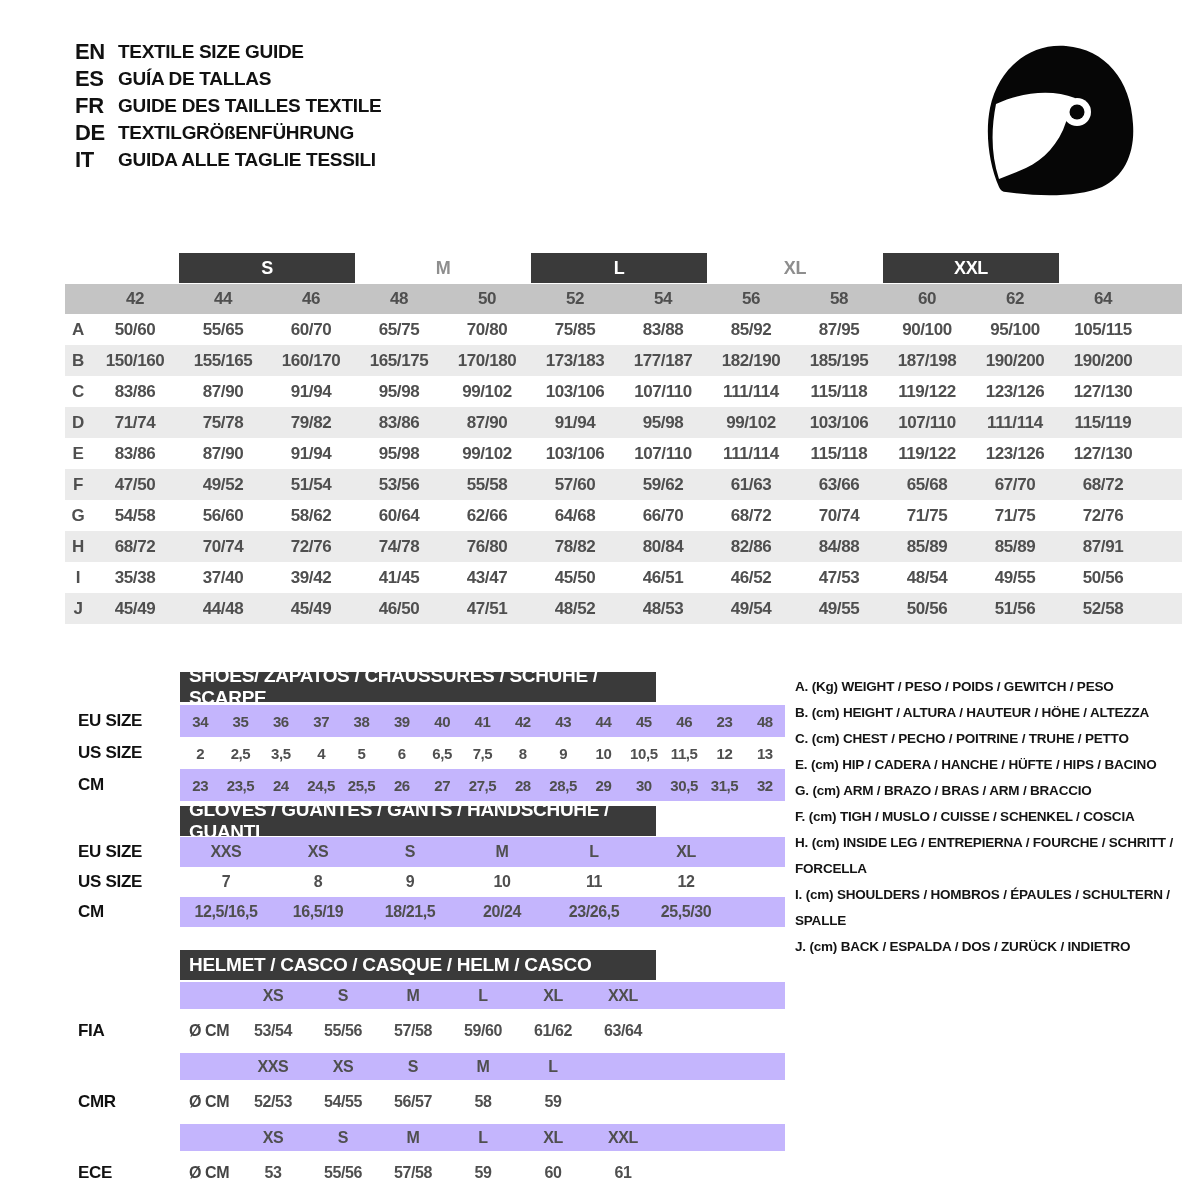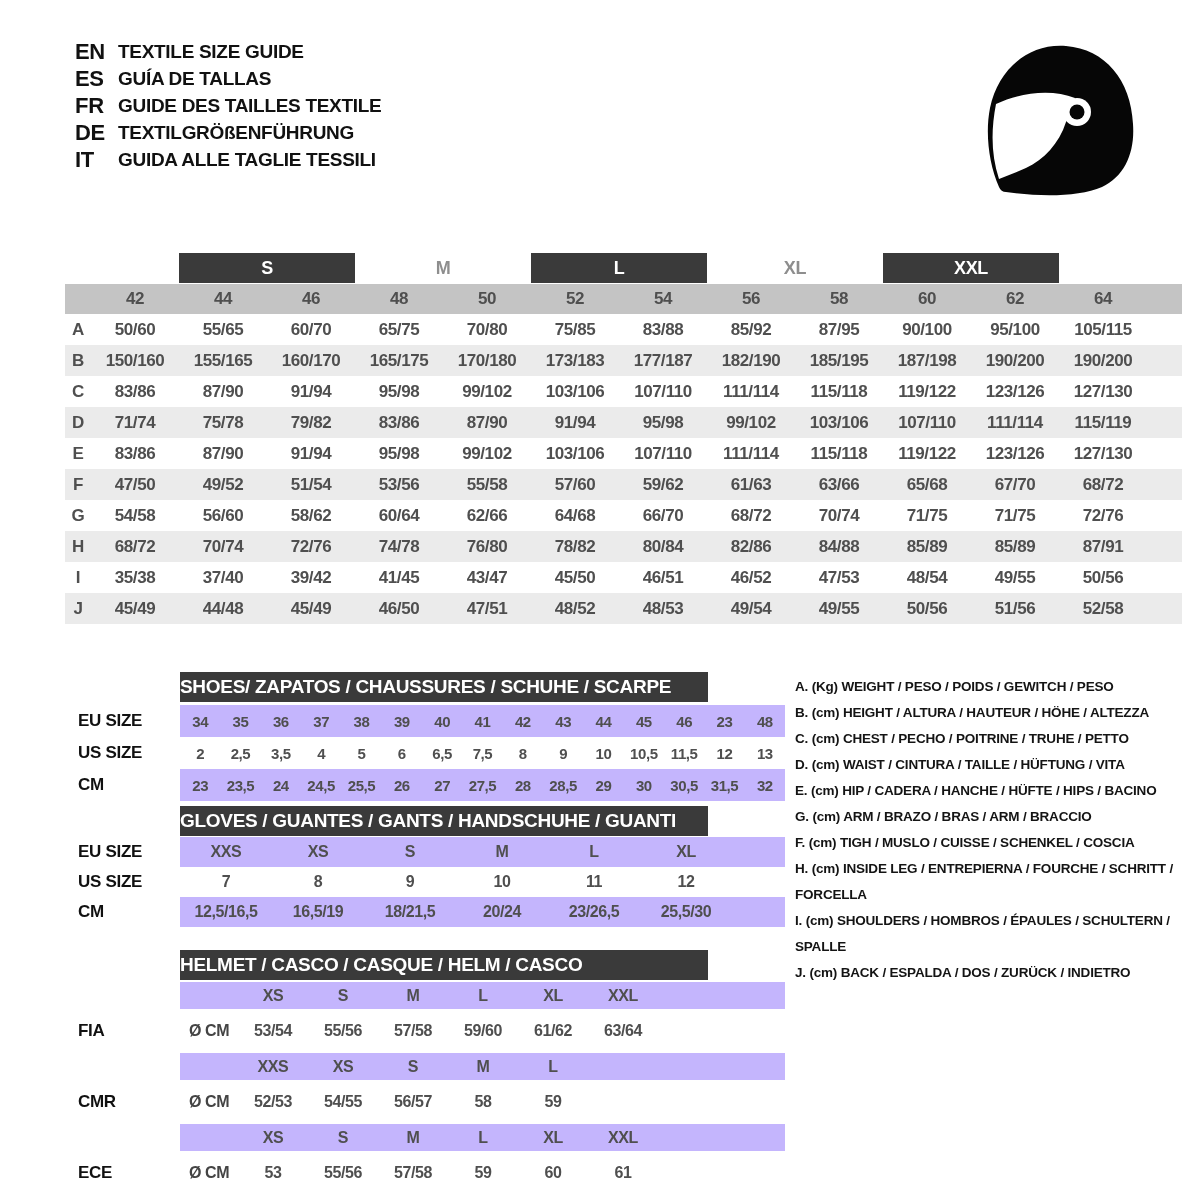--- a/index.html
+++ b/index.html
@@ -25,22 +25,22 @@
   .pos-s{grid-column:3/span 2}.pos-m{grid-column:5/span 2}.pos-l{grid-column:7/span 2}
   .pos-xl{grid-column:9/span 2}.pos-xxl{grid-column:11/span 2}
   .num-band{background:#c4c4c4;height:30px;}
   .num,.tcell,.rlabel{display:flex;align-items:center;justify-content:center;
       font-size:17px;color:#4f4f4f;letter-spacing:-0.4px;}
   .trow{height:31px;}
   .trow.alt{background:#ebebeb;}
   .sp{grid-column:1;}
 
   
-  .secbar{position:absolute;left:180px;width:528px;height:30px;background:#3a3a3a;color:#fff;
-          font-size:19px;display:flex;align-items:center;box-sizing:border-box;
+  .secbar{position:absolute;left:180px;width:476px;height:30px;background:#3a3a3a;color:#fff;
+          font-size:19px;display:flex;align-items:center;padding-left:9px;box-sizing:border-box;
           letter-spacing:-0.3px;}
   .xrow{position:relative;}
   .xlabel{position:absolute;left:78px;top:0;height:100%;display:flex;align-items:center;
           font-size:17px;color:#111;letter-spacing:-0.3px;}
   .xcells{position:absolute;left:180px;top:0;width:605px;height:100%;display:grid;}
   .stripe{background:#c4b5fd;}
   .cellv{display:flex;align-items:center;justify-content:center;color:#4f4f4f;letter-spacing:-0.4px;}
 
   .shoes{position:absolute;left:0;top:672px;width:1200px;}
   .shoes .rows{position:absolute;left:0;top:33px;width:1200px;}
@@ -461,21 +461,20 @@
           </div>
       </div>
 
     </div>
   </section>
 
   <aside class="legend">
       <span class="legend-item">A. (Kg) WEIGHT / PESO / POIDS / GEWITCH / PESO</span>
       <span class="legend-item">B. (cm) HEIGHT / ALTURA / HAUTEUR / HÖHE / ALTEZZA</span>
       <span class="legend-item">C. (cm) CHEST / PECHO / POITRINE / TRUHE / PETTO</span>
-      <span class="legend-item">D. (cm) WAIST / CINTURA / TAILLE / HÜFTUNG / VITA</span>
       <span class="legend-item">E. (cm) HIP / CADERA / HANCHE / HÜFTE / HIPS / BACINO</span>
       <span class="legend-item">G. (cm) ARM / BRAZO / BRAS / ARM / BRACCIO</span>
       <span class="legend-item">F. (cm) TIGH / MUSLO / CUISSE / SCHENKEL / COSCIA</span>
       <span class="legend-item">H. (cm) INSIDE LEG / ENTREPIERNA / FOURCHE / SCHRITT / FORCELLA</span>
       <span class="legend-item">I. (cm) SHOULDERS / HOMBROS / ÉPAULES / SCHULTERN / SPALLE</span>
       <span class="legend-item">J. (cm) BACK / ESPALDA / DOS / ZURÜCK / INDIETRO</span>
     </aside>
 
 </div>
 

